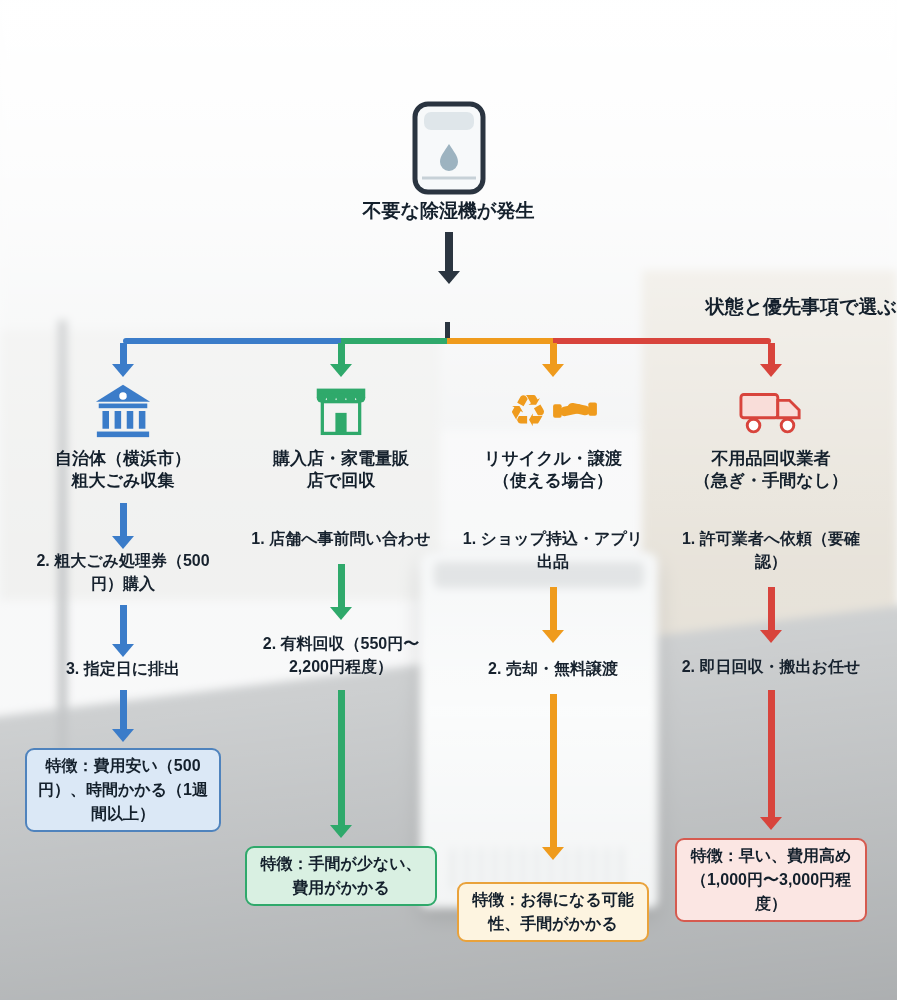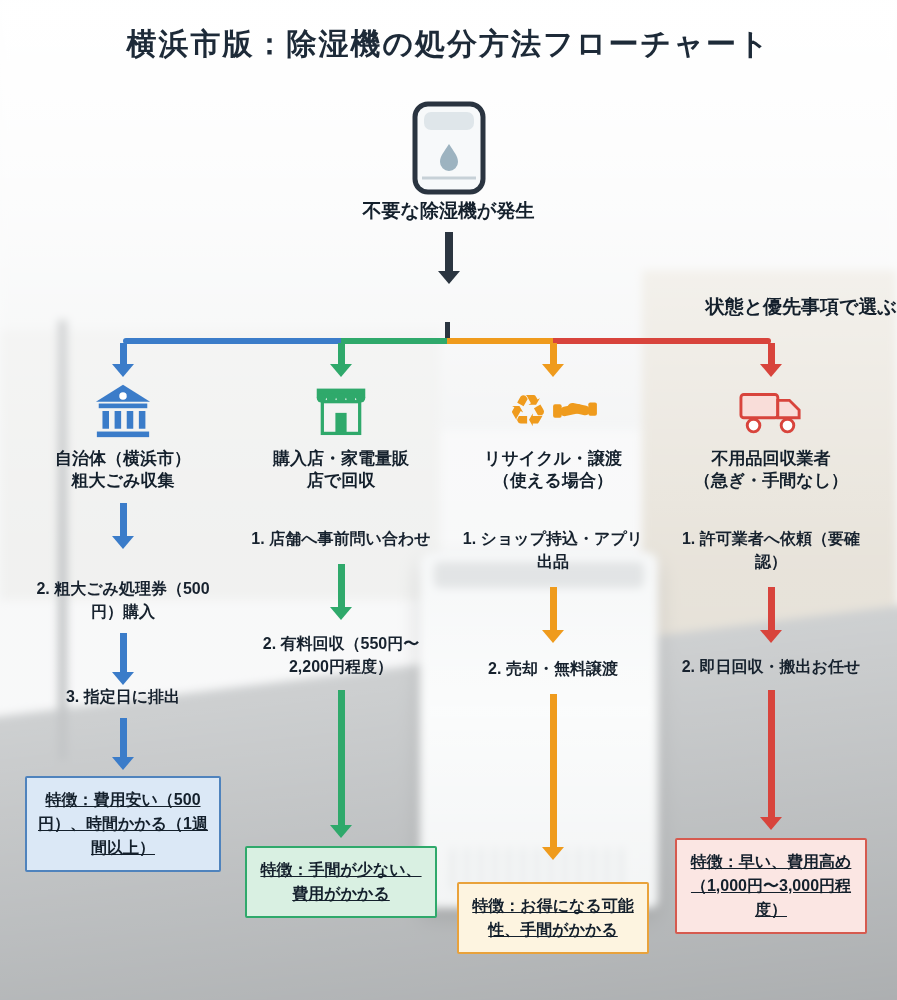--- a/index.html
+++ b/index.html
@@ -41,22 +41,22 @@
   .varrow i{display:block;}
   .varrow .sh{width:7px;flex:1;background:var(--c);}
   .varrow .hd{width:0;height:0;border-left:11px solid transparent;border-right:11px solid transparent;
               border-top:13px solid var(--c);}
   .branch-arrow{position:absolute;top:343px;height:34px;}
 
   .col{position:absolute;top:374px;display:flex;flex-direction:column;align-items:center;text-align:center;}
   .col-icon{height:66px;display:flex;align-items:center;justify-content:center;margin-top:4px;gap:4px;}
   .col-heading{margin-top:4px;font-size:17px;font-weight:bold;line-height:1.32;color:#14202c;}
   .step{font-size:16px;font-weight:bold;line-height:1.44;color:#17222e;}
-  .feature{box-sizing:border-box;width:100%;border:2px solid;border-radius:2px;padding:10px 8px;
-           font-size:16px;font-weight:bold;line-height:1.5;text-decoration:underline;}
+  .feature{box-sizing:border-box;width:100%;border:2px solid;border-radius:9px;padding:4px 8px;
+           font-size:16px;font-weight:bold;line-height:1.5;}
   .fb-blue{background:#dbe8f6;border-color:#4f83bd;}
   .fb-green{background:#d9f0e2;border-color:#2fa96b;}
   .fb-orange{background:#fdf4e0;border-color:#e9a23b;}
   .fb-red{background:#fbe6e3;border-color:#d65a4f;}
   .recycle-glyph{font-family:"DejaVu Sans",sans-serif;font-size:44px;line-height:1;color:#ef9b1d;}
 </style>
 </head>
 <body>
 
 <div class="canvas">
@@ -66,21 +66,20 @@
     <div class="bg-wall-left"></div>
     <div class="bg-wall-right"></div>
     <div class="bg-road"></div>
     <div class="bg-pole"></div>
     <div class="bg-dehum"></div>
   </div>
   <div class="bg-overlay"></div>
 
   <div class="content">
 
-    <div class="title">横浜市版：除湿機の処分方法フローチャート</div>
 
     <div class="dehum-icon">
       <svg width="78" height="96" viewBox="0 0 78 96">
         <rect x="5" y="4" width="68" height="88" rx="13" fill="#f7f9fa" stroke="#2a3440" stroke-width="5"></rect>
         <rect x="14" y="12" width="50" height="18" rx="7" fill="#dfe6ea"></rect>
         <path d="M39 44c-5 8-9 12-9 18a9 9 0 0 0 18 0c0-6-4-10-9-18z" fill="#9db3c0"></path>
         <line x1="12" y1="78" x2="66" y2="78" stroke="#c7d1d7" stroke-width="3"></line>
       </svg>
     </div>
 
@@ -132,21 +131,21 @@
         </svg>
       </div>
       <div class="col-heading">
         <span>自治体（横浜市）</span><br>
         <span>粗大ごみ収集</span>
       </div>
       <div class="varrow" style="height:46px;margin-top:10px">
           <i class="sh"></i>
           <i class="hd"></i>
         </div>
-      <div class="step" style="margin-top:28px">2. 粗大ごみ処理券（500円）購入</div>
+      <div class="step" style="margin-top:0">2. 粗大ごみ処理券（500円）購入</div>
       <div class="varrow" style="height:52px;margin-top:10px">
           <i class="sh"></i>
           <i class="hd"></i>
         </div>
       <div class="step" style="">3. 指定日に排出</div>
       <div class="varrow" style="height:52px;margin-top:10px">
           <i class="sh"></i>
           <i class="hd"></i>
         </div>
       <div class="feature fb-blue" style="margin-top:6px">特徴：費用安い（500円）、時間かかる（1週間以上）</div>

